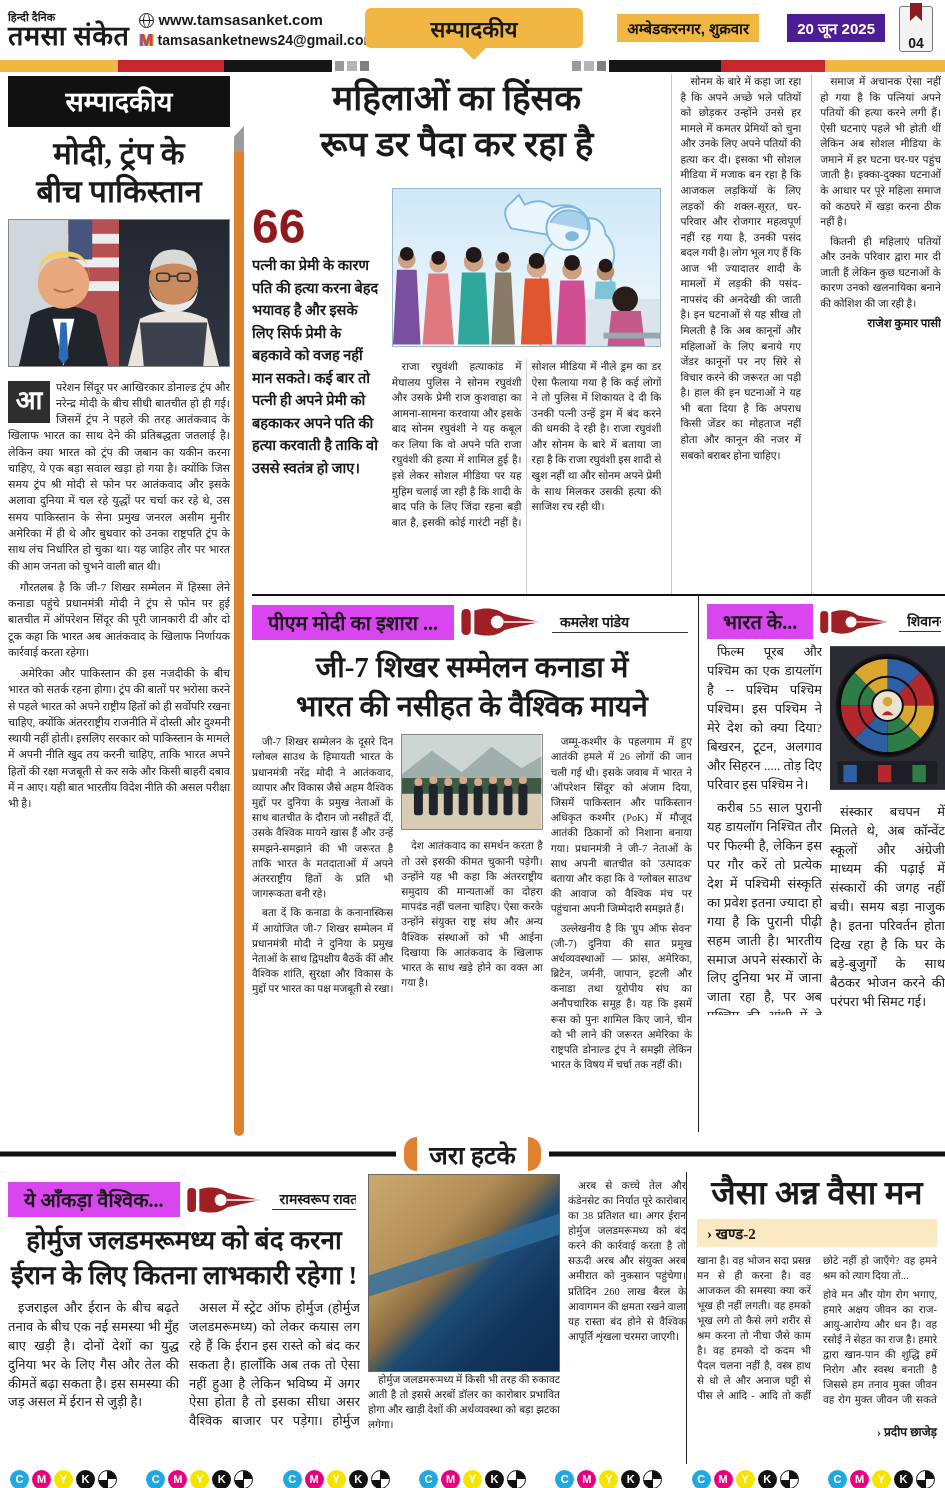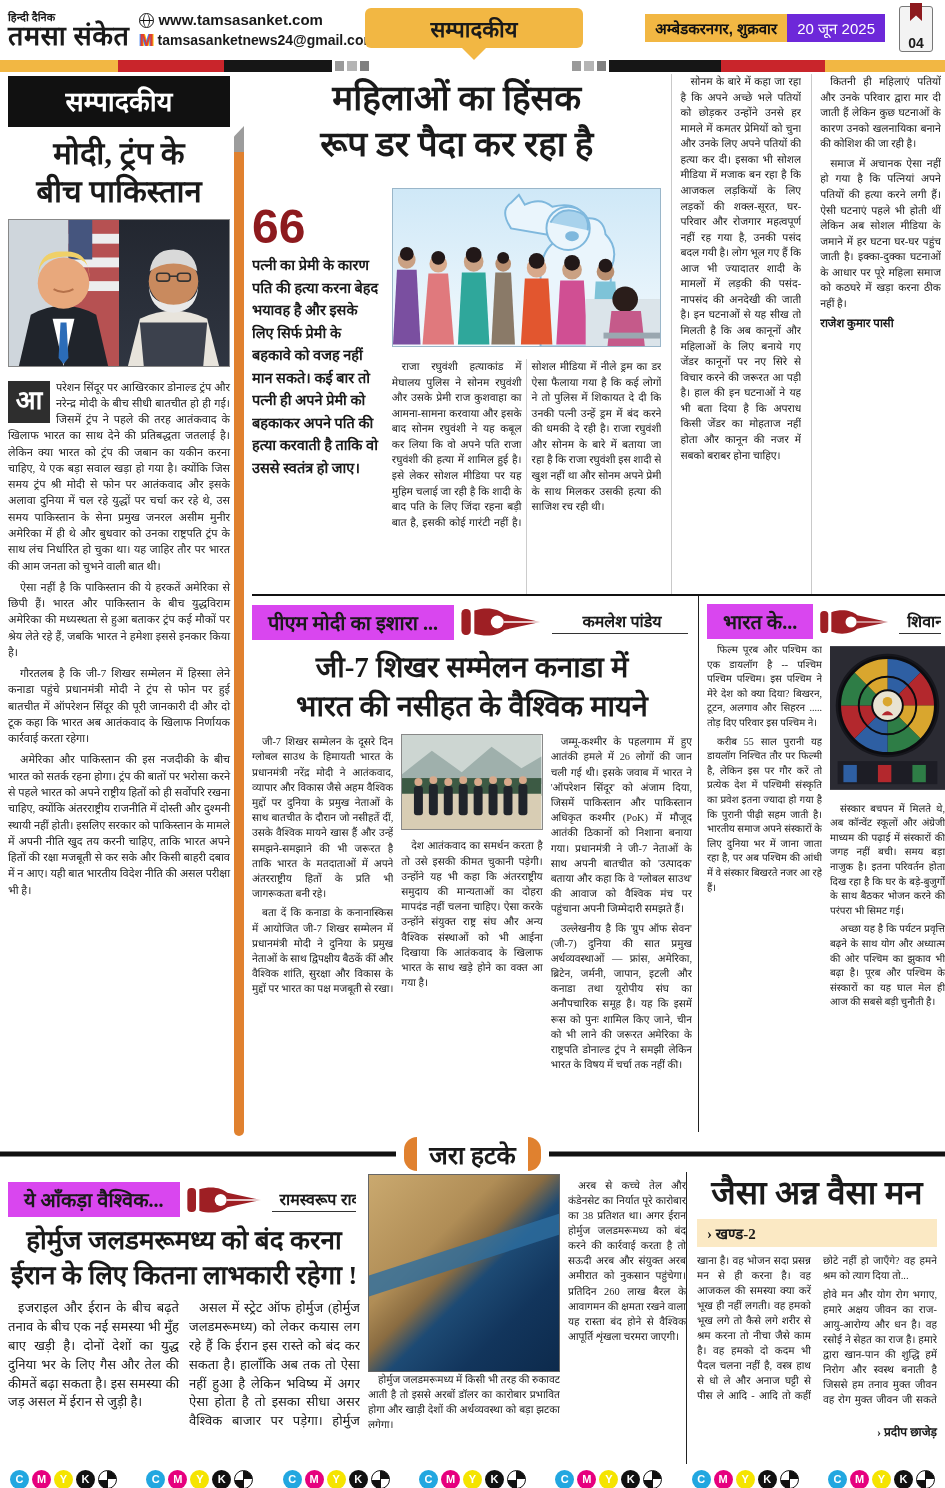--- a/index.html
+++ b/index.html
@@ -21,21 +21,21 @@
   .globe::after{content:""; position:absolute; left:0; right:0; top:6px; border-top:1px solid #111;}
   .gmail-m { color:#e23e30; font-weight:900; font-size:17px; font-family:"Liberation Sans",sans-serif;
     text-shadow: -1px 0 #4285f4, 1px 0 #fbbc05; }
   .center-banner { position:absolute; left: 365px; top: 8px; width: 218px; height: 40px;
     background:#f2b743; border-radius: 6px; display:flex; align-items:center; justify-content:center; }
   .center-banner .txt { font-size: 22px; font-weight: 900; }
   .center-banner::after{ content:""; position:absolute; left:50%; top:100%; transform:translateX(-50%);
     border:12px solid transparent; border-top-color:#f2b743; border-bottom-width:0;}
   .dateline { position:absolute; right: 60px; top: 14px; display:flex; font-family:"Liberation Sans",sans-serif; }
   .chip-city { background:#f2b743; color:#111; font-weight:bold; font-size:15px; padding: 4px 10px; }
-  .chip-date { background:#6d28d9; color:#fff; font-weight:normal; font-size:15px; padding: 4px 10px; }
+  .chip-date { background:#4c1d95; color:#fff; font-weight:bold; font-size:15px; padding: 4px 10px; margin-left: 28px; }
   .page-badge { position:absolute; right: 12px; top: 6px; width: 34px; height: 46px; background:#f3f3f3;
     border:1px solid #777; border-radius:3px; display:flex; align-items:flex-end; justify-content:center;
     font-weight:bold; font-size:14px; font-family:"Liberation Sans",sans-serif;}
   .page-badge .ribbon{ position:absolute; top:-4px; left:50%; transform:translateX(-50%);
     width:12px; height:18px; background:#8d1a1e; clip-path: polygon(0 0,100% 0,100% 100%,50% 70%,0 100%);}
 
   
   .deco-bar { height: 12px; display:flex; margin: 2px 0 2px 0; }
   .seg { height: 100%; }
   .seg.y1{width:118px;background:#f2b743;} .seg.r1{width:106px;background:#c9252b;}
@@ -73,39 +73,39 @@
   .ma-quote { grid-column: 1; grid-row: 2 / 4; overflow:hidden; padding-top: 20px; }
   .ma-quote .qm { color:#8d1a1e; font-size: 48px; font-weight:900; line-height: .8; font-family:"Liberation Sans",sans-serif;}
   .ma-quote .qt { font-size: 14.5px; font-weight: bold; line-height: 1.55; margin-top: 8px; }
   .ma-cartoon { grid-column: 2 / 4; grid-row: 2; border:1px solid #9ab6c9; overflow:hidden; }
   .ma-midtext { grid-column: 2 / 4; grid-row: 3; columns: 2; column-gap: 10px; column-rule:1px solid #ccc;
     font-size: 10.6px; line-height: 1.47; text-align: justify; overflow:hidden; }
   .ma-col { grid-row: 1 / 4; font-size: 10.6px; line-height: 1.47; text-align: justify; overflow:hidden;
     border-left: 1px solid #c9c9c9; padding-left: 8px; }
   .ma-col.c4 { grid-column: 4; } .ma-col.c5 { grid-column: 5; }
   .ma-col p, .ma-midtext p { margin-bottom: 4px; text-indent: 10px; }
-  .ma-author { font-weight: bold; font-size: 11.5px; margin-top: 4px; }
+  .ma-author { text-align: right; font-weight: bold; font-size: 11.5px; margin-top: 4px; }
 
   
   .mid-band { height: 538px; border-top: 2px solid #111; display: flex; overflow:hidden; }
   .kicker-row { display:flex; align-items:center; gap: 6px; padding: 8px 4px 4px 0; }
   .kicker-chip { background:#d946ef; font-weight:900; font-size:20px; padding: 4px 16px; white-space:nowrap; }
   .pen { flex: 0 0 auto; }
   .byline-rule { flex:1; border-bottom: 1.5px solid #333; font-family:"Liberation Sans",sans-serif;
-    font-size: 16px; font-weight:bold; text-align:center; padding: 0 4px 1px 8px; white-space:nowrap; overflow:hidden;}
+    font-size: 14px; font-weight:bold; text-align:left; padding: 0 4px 1px 8px; white-space:nowrap; overflow:hidden;}
   .g7 { flex: 0 0 446px; padding-right: 6px; overflow:hidden; }
   .g7-headline { text-align:center; font-weight:900; font-size: 29px; line-height: 1.35; margin: 4px 0 8px; }
   .g7-body { display:flex; gap: 8px; }
   .g7-body .gcol { flex:1; font-size: 10.4px; line-height: 1.46; text-align: justify; overflow:hidden; height: 372px;}
   .g7-body .gcol p { margin-bottom: 4px; text-indent: 10px; }
   .g7-photo { width: 100%; height: 96px; border: 1px solid #888; margin-bottom: 4px; }
   .eastwest { flex: 1; border-left: 1.5px solid #222; padding-left: 8px; overflow:hidden; }
   .ew-headline { text-align:center; font-weight:900; font-size: 27px; line-height: 1.35; margin: 4px 0 8px; }
   .ew-body { display:flex; gap: 8px; }
-  .ew-body .ecol { flex:1; font-size: 10px; line-height: 1.46; text-align: justify; overflow:hidden; height: 372px;}
+  .ew-body .ecol { flex:1; font-size: 13px; line-height: 1.46; text-align: justify; overflow:hidden; height: 372px;}
   .ew-body .ecol p { margin-bottom: 4px; text-indent: 10px; }
   .glass { width: 100%; height: 150px; margin-bottom: 4px; }
 
   
   .zara { height: 36px; position: relative; display:flex; align-items:center; justify-content:center; }
   .zara::before { content:""; position:absolute; left:0; right:0; top:50%; height:5px; background:#111; transform:translateY(-50%); }
   .zara .label { position:relative; background:#fff; display:flex; align-items:center; gap:6px; padding: 0 8px; }
   .zara .bracket { width: 13px; height: 34px; background:#e0812f; }
   .zara .bracket.open { border-radius: 13px 0 0 13px; }
   .zara .bracket.close { border-radius: 0 13px 13px 0; }
@@ -234,21 +234,20 @@
         <path d="M142 52 Q145 30 166 30 Q187 30 190 52 Q180 44 166 44 Q152 44 142 52 Z" fill="#d9d9d9"></path>
         <rect x="149" y="54" width="13" height="8" rx="3" fill="none" stroke="#333" stroke-width="1.6"></rect>
         <rect x="170" y="54" width="13" height="8" rx="3" fill="none" stroke="#333" stroke-width="1.6"></rect>
         <line x1="162" y1="57" x2="170" y2="57" stroke="#333" stroke-width="1.6"></line>
       </svg>
       <div class="left-body">
         <p class="first">
           <span class="drop-cap">आ</span>
           <span>परेशन सिंदूर पर आखिरकार डोनाल्ड ट्रंप और नरेन्द्र मोदी के बीच सीधी बातचीत हो ही गई। जिसमें ट्रंप ने पहले की तरह आतंकवाद के खिलाफ भारत का साथ देने की प्रतिबद्धता जतलाई है। लेकिन क्या भारत को ट्रंप की जबान का यकीन करना चाहिए, ये एक बड़ा सवाल खड़ा हो गया है। क्योंकि जिस समय ट्रंप श्री मोदी से फोन पर आतंकवाद और इसके अलावा दुनिया में चल रहे युद्धों पर चर्चा कर रहे थे, उस समय पाकिस्तान के सेना प्रमुख जनरल असीम मुनीर अमेरिका में ही थे और बुधवार को उनका राष्ट्रपति ट्रंप के साथ लंच निर्धारित हो चुका था। यह जाहिर तौर पर भारत की आम जनता को चुभने वाली बात थी।</span>
         </p>
-        <p>ऐसा नहीं है कि पाकिस्तान की ये हरकतें अमेरिका से छिपी हैं। भारत और पाकिस्तान के बीच युद्धविराम अमेरिका की मध्यस्थता से हुआ बताकर ट्रंप कई मौकों पर श्रेय लेते रहे हैं, जबकि भारत ने हमेशा इससे इनकार किया है।</p>
         <p>गौरतलब है कि जी-7 शिखर सम्मेलन में हिस्सा लेने कनाडा पहुंचे प्रधानमंत्री मोदी ने ट्रंप से फोन पर हुई बातचीत में ऑपरेशन सिंदूर की पूरी जानकारी दी और दो टूक कहा कि भारत अब आतंकवाद के खिलाफ निर्णायक कार्रवाई करता रहेगा।</p>
         <p>अमेरिका और पाकिस्तान की इस नजदीकी के बीच भारत को सतर्क रहना होगा। ट्रंप की बातों पर भरोसा करने से पहले भारत को अपने राष्ट्रीय हितों को ही सर्वोपरि रखना चाहिए, क्योंकि अंतरराष्ट्रीय राजनीति में दोस्ती और दुश्मनी स्थायी नहीं होती। इसलिए सरकार को पाकिस्तान के मामले में अपनी नीति खुद तय करनी चाहिए, ताकि भारत अपने हितों की रक्षा मजबूती से कर सके और किसी बाहरी दबाव में न आए। यही बात भारतीय विदेश नीति की असल परीक्षा भी है।</p>
       </div>
     </aside>
 
     <div class="orange-rule">
         <span class="cap"></span>
         <span class="bar"></span>
       </div>
 
@@ -309,22 +308,22 @@
           <path d="M222 124 L252 124 L256 160 L218 160 Z" fill="#c55a8a"></path>
           <rect x="214" y="146" width="58" height="6" fill="#9aa7b0"></rect>
         </svg>
         <div class="ma-midtext">
           <p>राजा रघुवंशी हत्याकांड में मेघालय पुलिस ने सोनम रघुवंशी और उसके प्रेमी राज कुशवाहा का आमना-सामना करवाया और इसके बाद सोनम रघुवंशी ने यह कबूल कर लिया कि वो अपने पति राजा रघुवंशी की हत्या में शामिल हुई है। इसे लेकर सोशल मीडिया पर यह मुहिम चलाई जा रही है कि शादी के बाद पति के लिए जिंदा रहना बड़ी बात है, इसकी कोई गारंटी नहीं है। सोशल मीडिया में नीले ड्रम का डर ऐसा फैलाया गया है कि कई लोगों ने तो पुलिस में शिकायत दे दी कि उनकी पत्नी उन्हें ड्रम में बंद करने की धमकी दे रही है। राजा रघुवंशी और सोनम के बारे में बताया जा रहा है कि राजा रघुवंशी इस शादी से खुश नहीं था और सोनम अपने प्रेमी के साथ मिलकर उसकी हत्या की साजिश रच रही थी।</p>
         </div>
         <div class="ma-col c4">
           <p>सोनम के बारे में कहा जा रहा है कि अपने अच्छे भले पतियों को छोड़कर उन्होंने उनसे हर मामले में कमतर प्रेमियों को चुना और उनके लिए अपने पतियों की हत्या कर दी। इसका भी सोशल मीडिया में मजाक बन रहा है कि आजकल लड़कियों के लिए लड़कों की शक्ल-सूरत, घर-परिवार और रोजगार महत्वपूर्ण नहीं रह गया है, उनकी पसंद बदल गयी है। लोग भूल गए हैं कि आज भी ज्यादातर शादी के मामलों में लड़की की पसंद-नापसंद की अनदेखी की जाती है। इन घटनाओं से यह सीख तो मिलती है कि अब कानूनों और महिलाओं के लिए बनाये गए जेंडर कानूनों पर नए सिरे से विचार करने की जरूरत आ पड़ी है। हाल की इन घटनाओं ने यह भी बता दिया है कि अपराध किसी जेंडर का मोहताज नहीं होता और कानून की नजर में सबको बराबर होना चाहिए।</p>
         </div>
         <div class="ma-col c5">
+          <p>समाज में अचानक ऐसा नहीं हो गया है कि पत्नियां अपने पतियों की हत्या करने लगी हैं। ऐसी घटनाएं पहले भी होती थीं लेकिन अब सोशल मीडिया के जमाने में हर घटना घर-घर पहुंच जाती है। इक्का-दुक्का घटनाओं के आधार पर पूरे महिला समाज को कठघरे में खड़ा करना ठीक नहीं है।</p>
           <p>कितनी ही महिलाएं पतियों और उनके परिवार द्वारा मार दी जाती हैं लेकिन कुछ घटनाओं के कारण उनको खलनायिका बनाने की कोशिश की जा रही है।</p>
-          <p>समाज में अचानक ऐसा नहीं हो गया है कि पत्नियां अपने पतियों की हत्या करने लगी हैं। ऐसी घटनाएं पहले भी होती थीं लेकिन अब सोशल मीडिया के जमाने में हर घटना घर-घर पहुंच जाती है। इक्का-दुक्का घटनाओं के आधार पर पूरे महिला समाज को कठघरे में खड़ा करना ठीक नहीं है।</p>
           <div class="ma-author">राजेश कुमार पासी</div>
         </div>
       </article>
 
       <div class="mid-band">
 
         <article class="g7">
           <div class="kicker-row">
             <span class="kicker-chip">पीएम मोदी का इशारा ...</span>
             <svg class="pen" width="86" height="36" viewBox="0 0 120 44">

